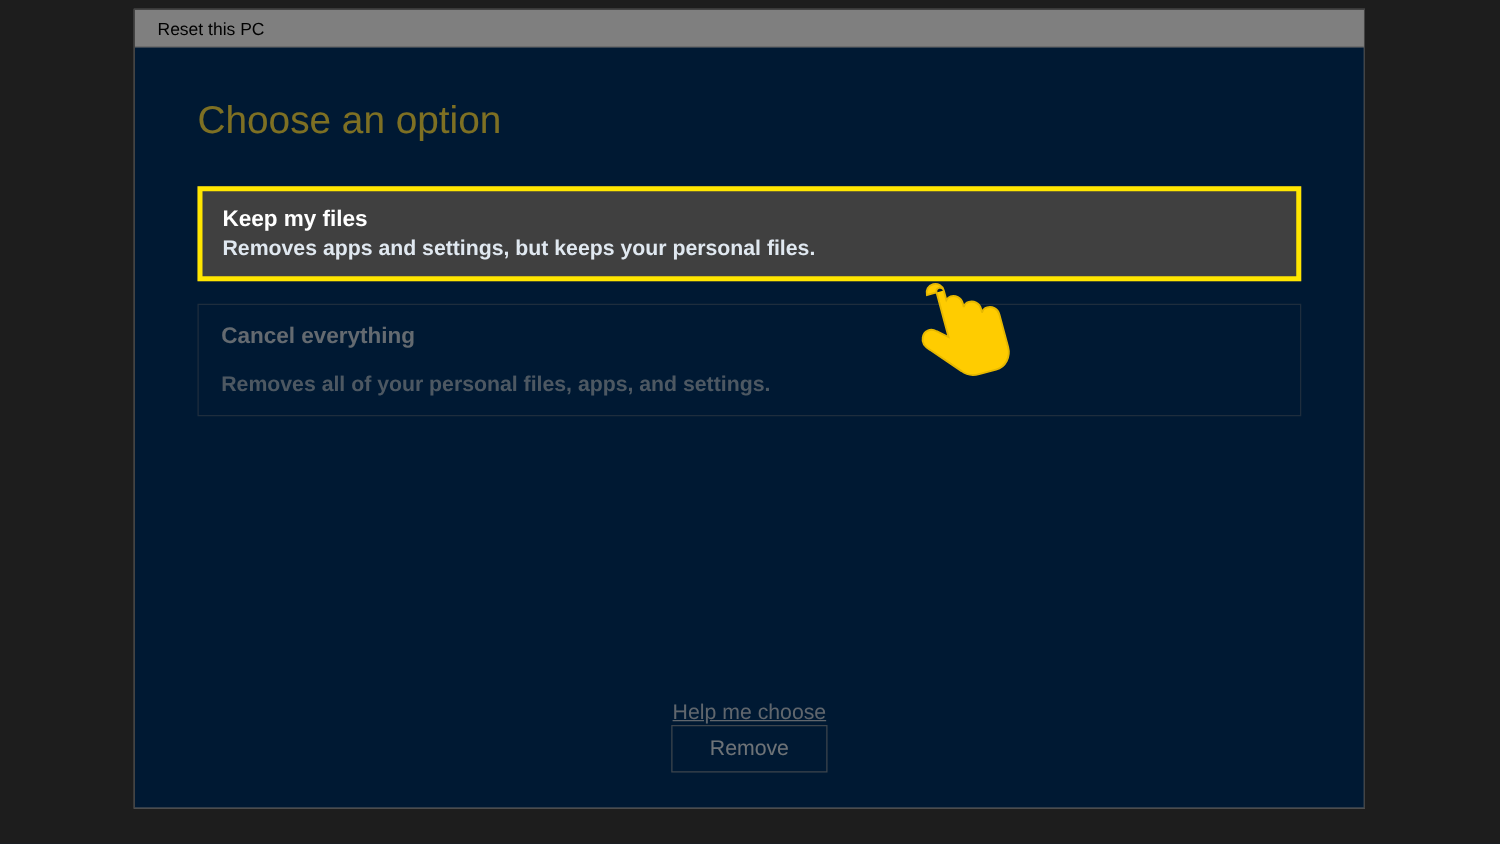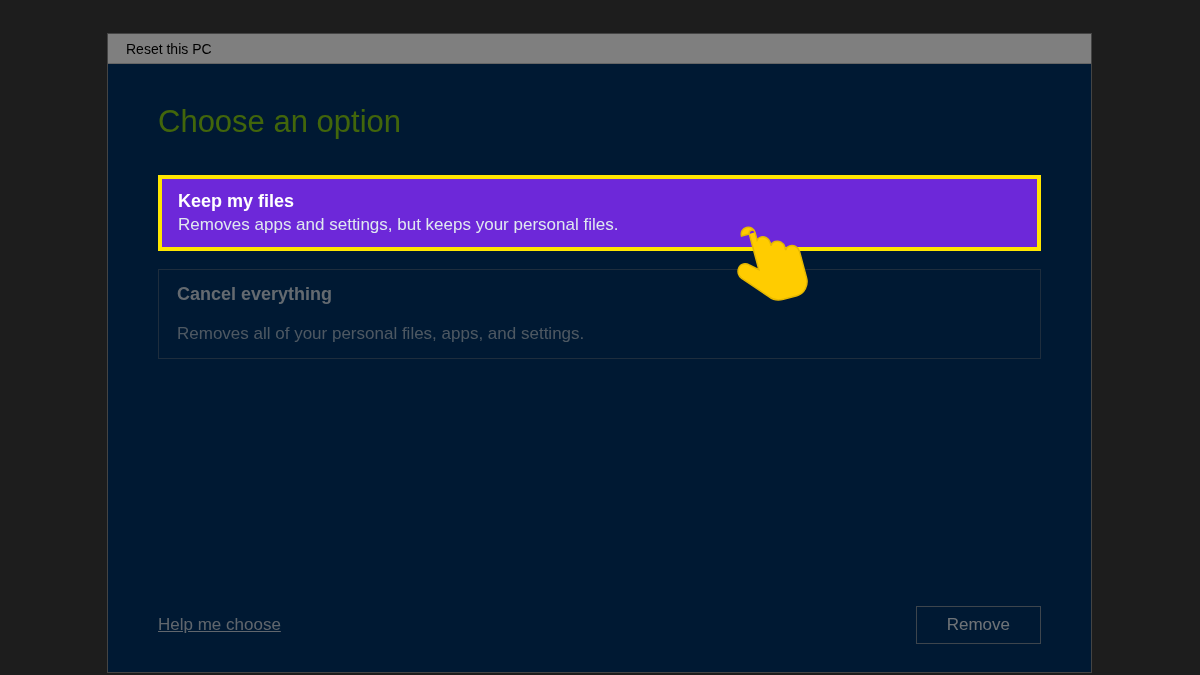--- a/index.html
+++ b/index.html
@@ -23,21 +23,21 @@
       left: 0;
       right: 0;
       bottom: 0;
       background: rgba(0, 0, 0, 0.5);
       z-index: 10;
       pointer-events: none;
     }
     
     .dialog-window {
       position: absolute;
-      top: 33px;
+      top: 7px;
       left: 107px;
       width: 985px;
       height: 640px;
       background: #ffffff;
       border: 1px solid #888;
     }
     
     .title-bar {
       height: 30px;
       background: #ffffff;
@@ -50,71 +50,72 @@
     }
     
     .dialog-body {
       background: #003366;
       height: calc(100% - 30px);
       padding: 40px 50px 25px 50px;
       position: relative;
     }
     
     .dialog-heading {
-      color: #84cc16;
+      color: #fde047;
       font-size: 31px;
       font-weight: 300;
       margin-bottom: 35px;
     }
     
     .option-card {
       border: 1px solid #3d5a7a;
       padding: 14px 18px;
       margin-bottom: 18px;
       cursor: pointer;
       position: relative;
     }
     
     .option-card.selected {
-      background: #6d28d9;
+      background: #404040;
       border: 4px solid #ffe600;
       padding: 12px 16px;
       z-index: 20;
     }
     
     .option-title {
       color: #ffffff;
       font-size: 18px;
       font-weight: 600;
       margin-bottom: 3px;
     }
     
     .option-description {
       color: #e0e8f0;
       font-size: 17px;
-      font-weight: 400;
+      font-weight: 700;
     }
     
     .option-card:not(.selected) .option-title {
       color: #c8d4e0;
     }
     
     .option-card:not(.selected) .option-description {
       color: #9bb0c5;
       margin-top: 19px;
     }
     
     .bottom-row {
       position: absolute;
       bottom: 28px;
       left: 50px;
       right: 50px;
       display: flex;
-      justify-content: space-between;
+      justify-content: flex-start;
       align-items: center;
+      flex-direction: column;
     }
     
     .help-link {
       color: #c0cdda;
       font-size: 17px;
       text-decoration: underline;
       cursor: pointer;
     }
     
     .cancel-button {

